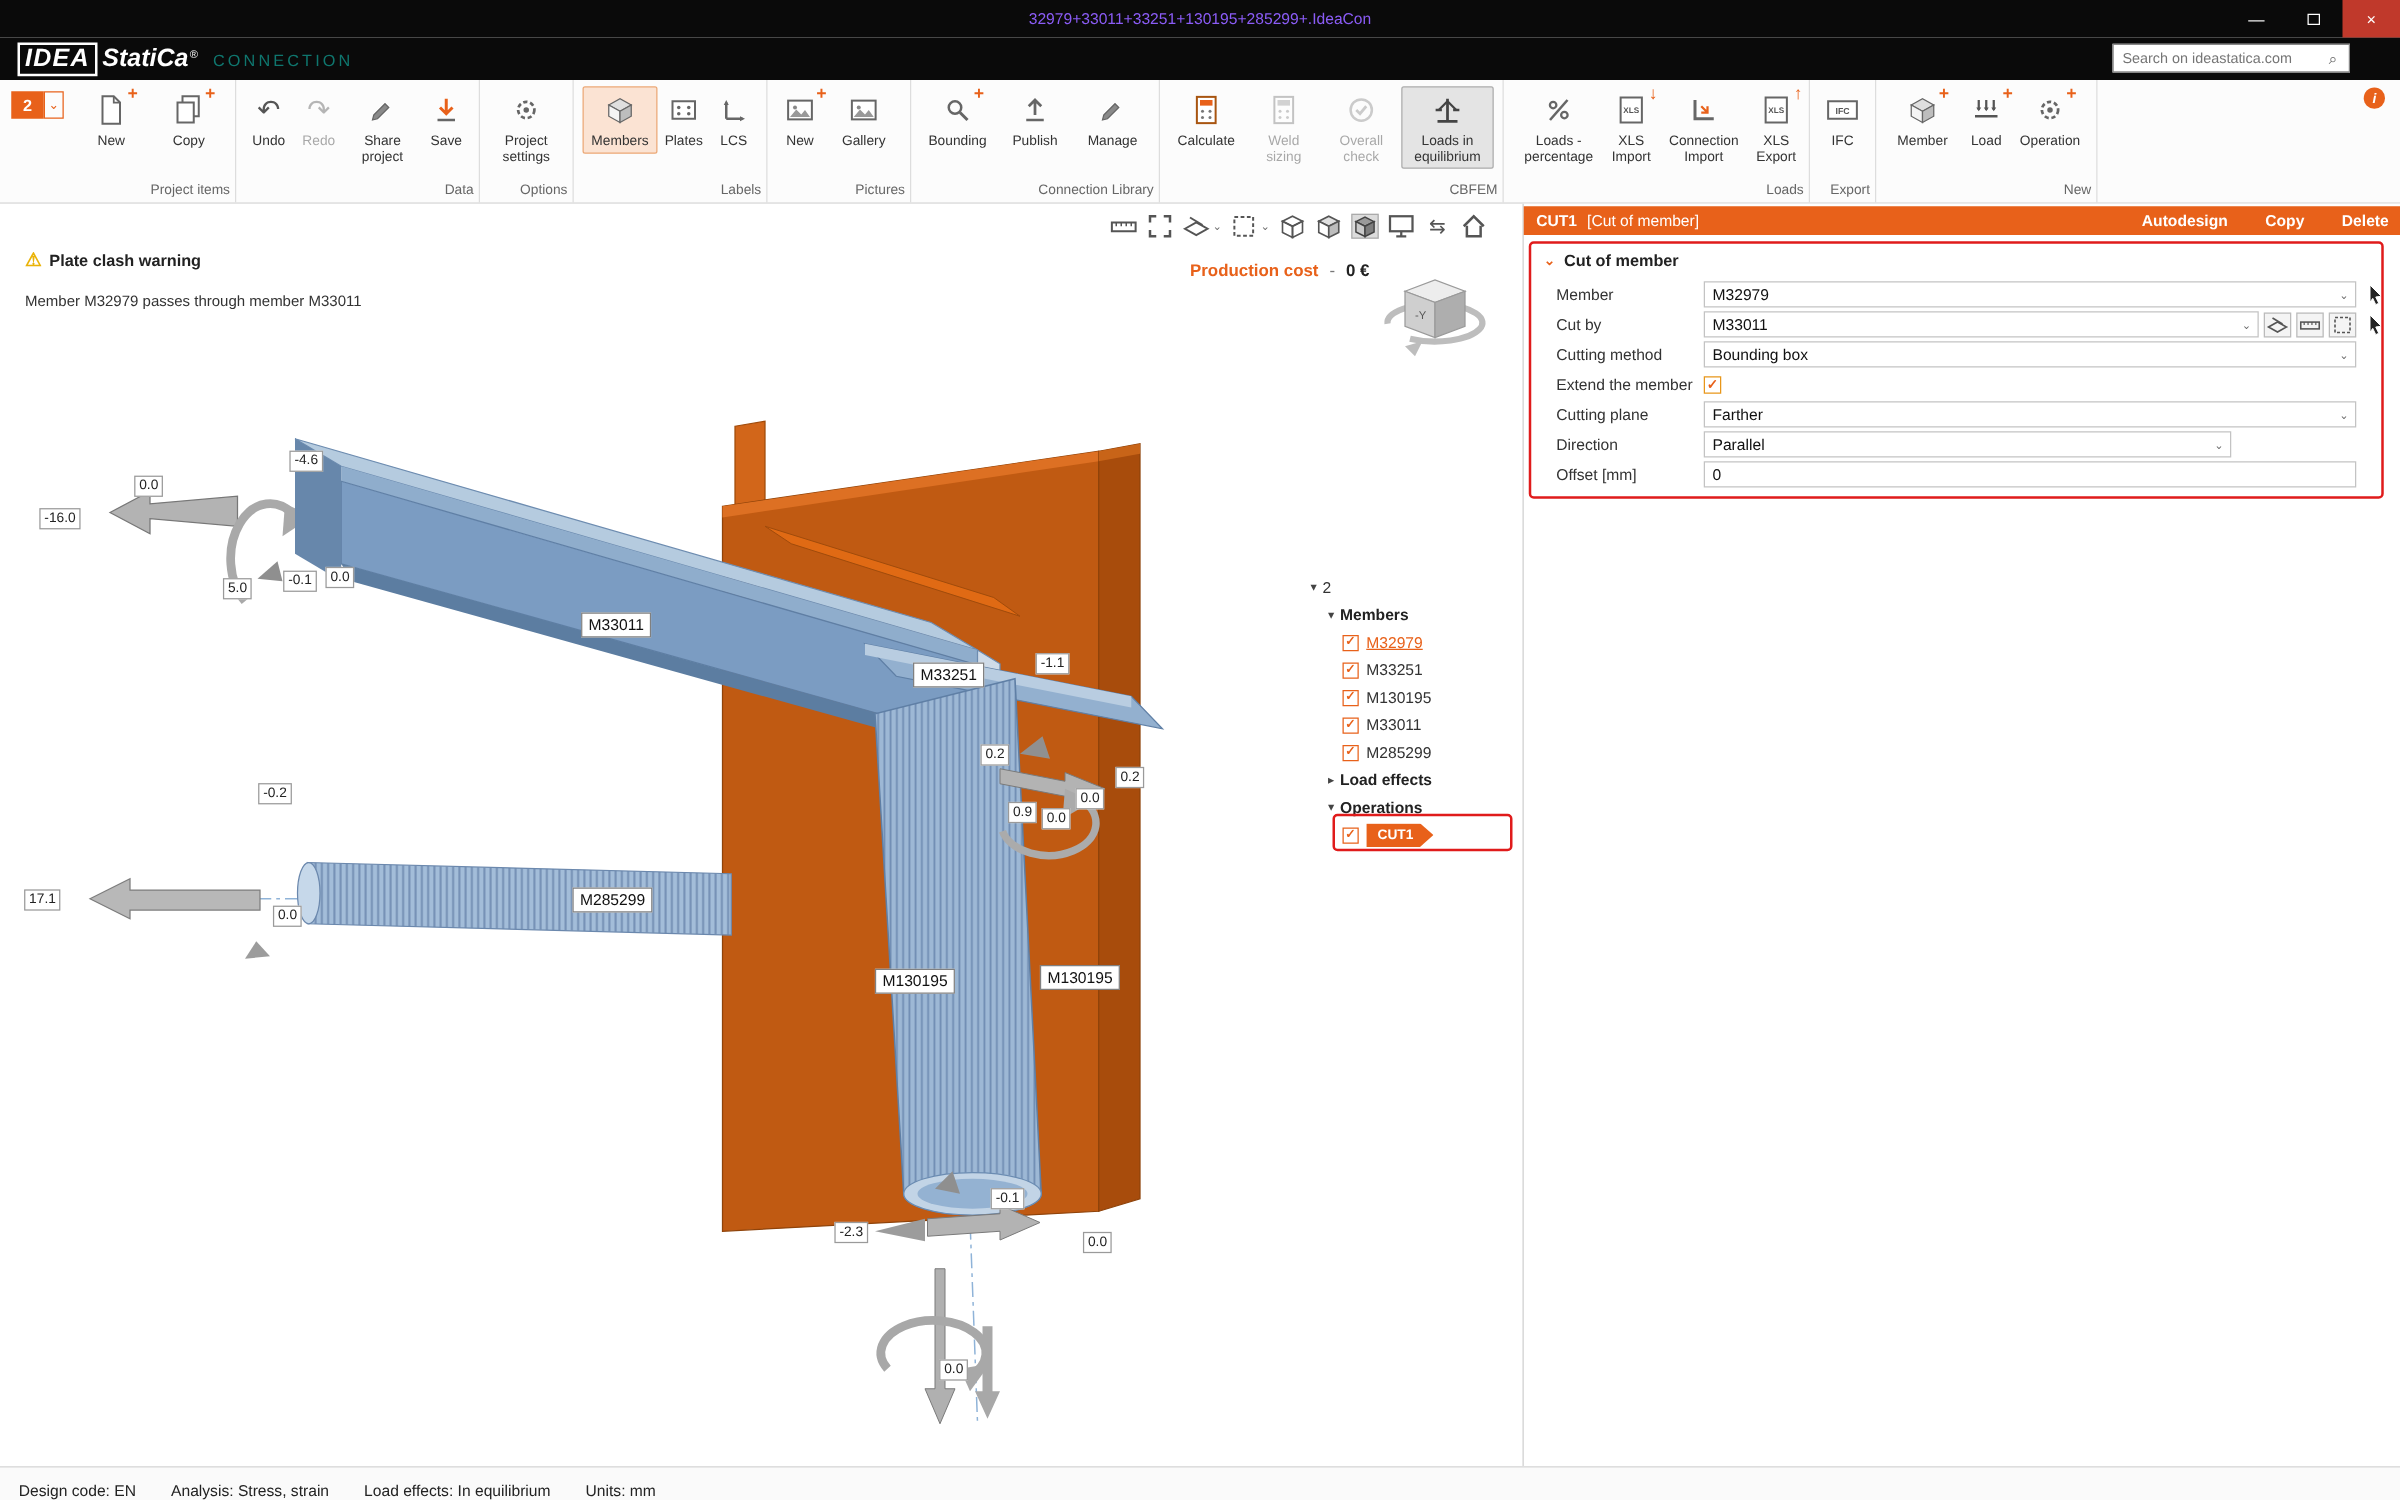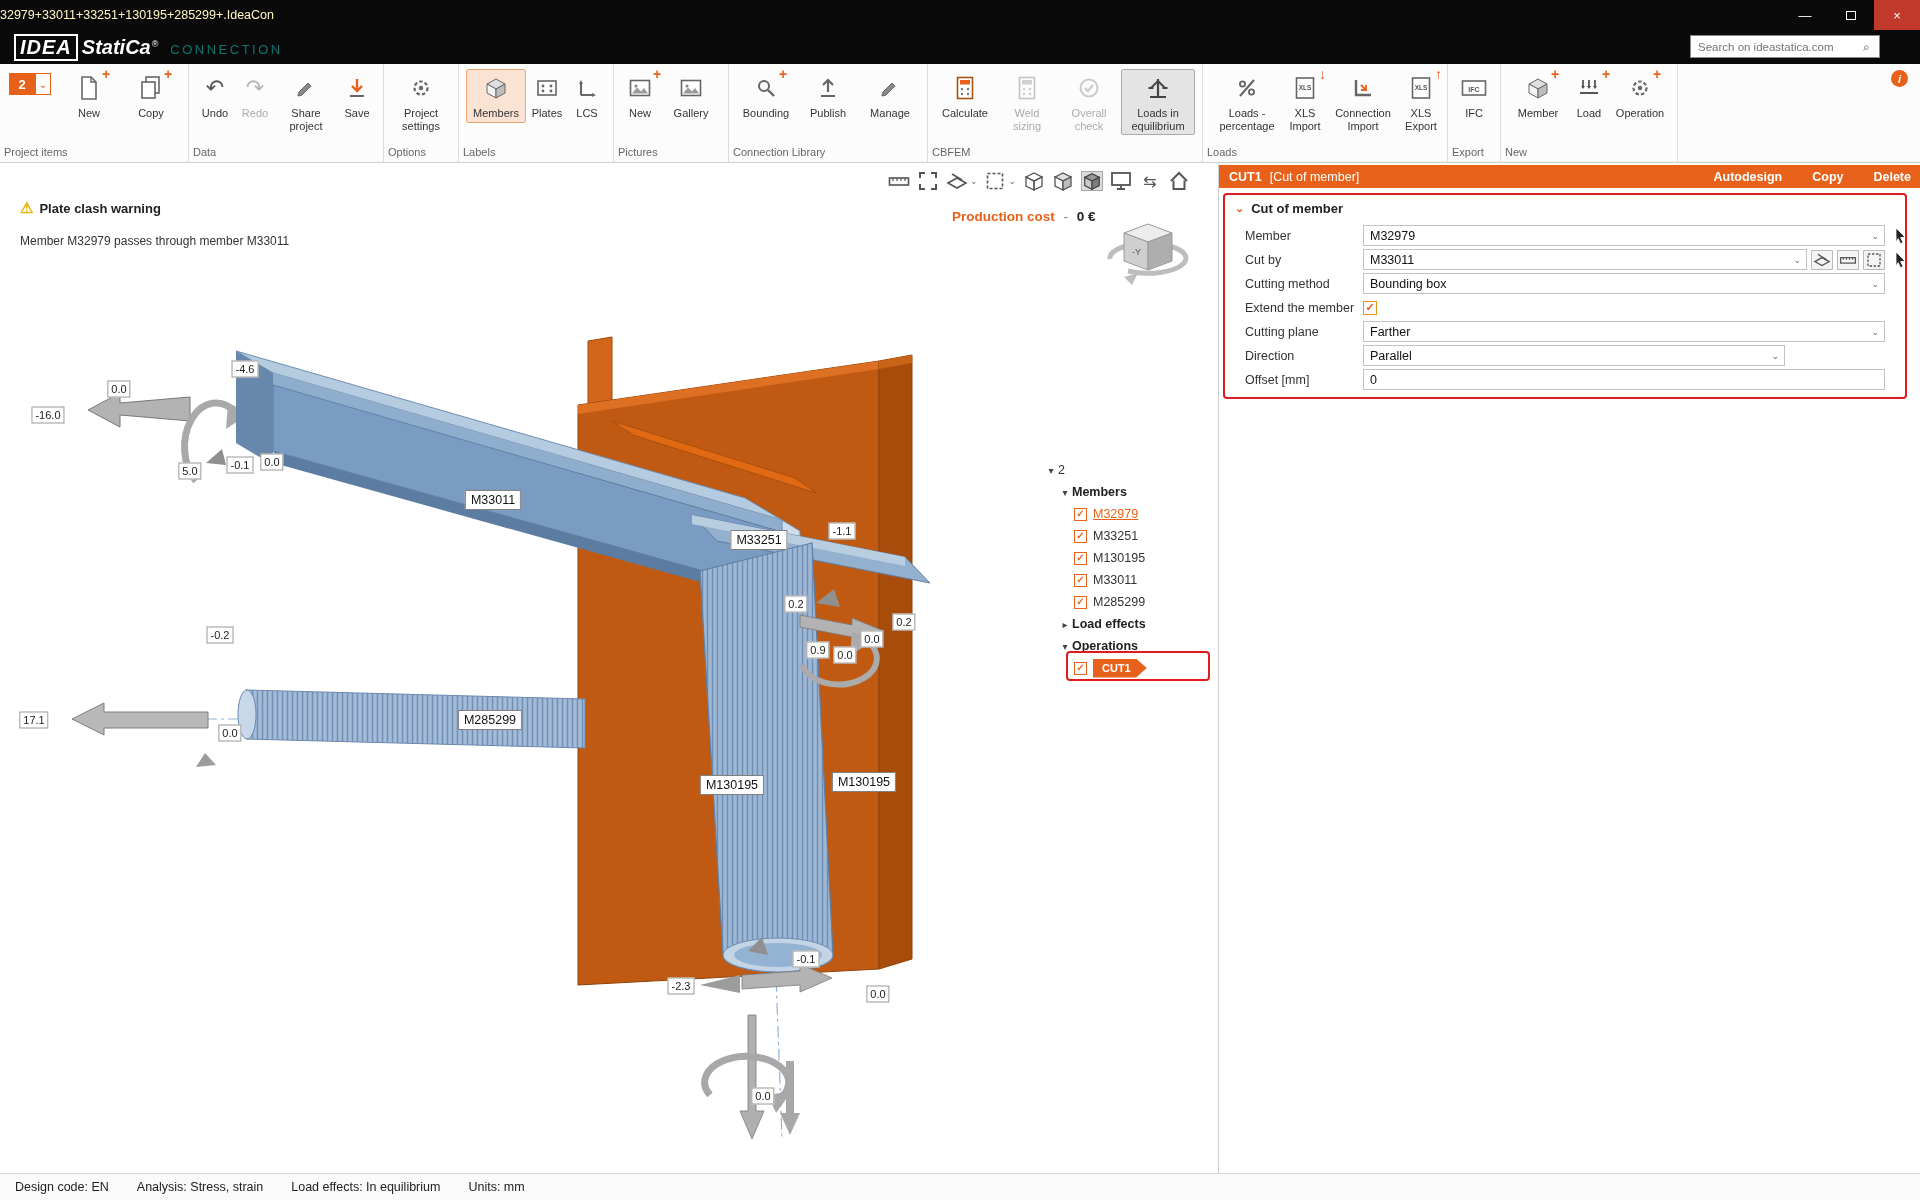--- a/index.html
+++ b/index.html
@@ -1,19 +1,19 @@
 <!DOCTYPE html>
 <html><head>
 <meta charset="utf-8">
 <style>
 *{margin:0;padding:0;box-sizing:border-box;font-family:"Liberation Sans",sans-serif}
 html,body{width:1920px;height:1200px;background:#fff;overflow:hidden;position:relative}
 
 .titlebar{position:absolute;left:0;top:0;width:1920px;height:30px;background:#0a0a0a;display:flex;align-items:center;color:#fff}
-.t-title{position:absolute;left:0;right:0;text-align:left;font-size:12.5px;color:#fef9c3}
+.t-title{position:absolute;left:0;right:0;text-align:center;font-size:12.5px;color:#8b5cf6}
 .win-controls{position:absolute;right:0;top:0;height:30px;display:flex;z-index:5}
 .wc{width:46px;height:30px;display:flex;align-items:center;justify-content:center;color:#fff;font-size:13px}
 .wc.close{background:#c0392b}
 .wc-max{width:10px;height:9px;border:1.4px solid #fff;display:inline-block}
 
 .menubar{position:absolute;left:0;top:30px;width:1920px;height:34px;background:#0a0a0a;display:flex;align-items:center}
 .logo{display:flex;align-items:baseline;margin-left:14px;color:#fff;white-space:nowrap}
 .lg1{font-weight:bold;font-style:italic;font-size:20px;letter-spacing:1px;border:2px solid #fff;padding:0 4px;margin-right:4px}
 .lg2{font-weight:bold;font-style:italic;font-size:20px}
 .lgr{font-size:9px;margin-left:1px;position:relative;top:-7px}
@@ -21,21 +21,21 @@
 .tabs{display:flex;margin-left:96px;height:34px}
 .tab{padding:0 17px;line-height:34px;font-size:13px;letter-spacing:.5px;color:#dcdcdc;cursor:default}
 .tab.active{color:#fff;background:#161616;box-shadow:inset 0 -4px 0 #f26a1e;font-weight:bold}
 .searchwrap{position:absolute;right:40px;top:5px;width:190px;height:23px;background:#fff;border:1px solid #888;display:flex;align-items:center}
 .searchwrap input{flex:1;border:0;outline:none;font-size:11.5px;color:#555;padding:0 4px 0 7px;background:transparent}
 .mag{width:16px;color:#666;font-size:12px}
 
 .ribbon{position:absolute;left:0;top:64px;width:1920px;height:99px;background:#fcfcfc;border-bottom:1px solid #cfcfcf;display:flex}
 .rgroup{display:flex;flex-direction:column;border-right:1px solid #ddd}
 .rbtns{flex:1;display:flex;align-items:flex-start;padding:5px 7px 0;gap:2px}
-.rgl{text-align:left;font-size:11px;color:#666;padding:1px 4px 4px;white-space:nowrap}
+.rgl{text-align:right;font-size:11px;color:#666;padding:1px 4px 4px;white-space:nowrap}
 .rbtn{position:relative;width:60px;padding:3px 1px 2px;display:flex;flex-direction:column;align-items:center;gap:4px;border:1px solid transparent;border-radius:2px}
 .rbtn.sm{width:38px}
 .rbtn.lg{width:74px}
 .rbtn.sel-o{background:#fbe3d3;border-color:#eba876}
 .rbtn.sel-g{background:#e4e4e4;border-color:#ababab}
 .rbtn.disabled{opacity:.42}
 .ricon{position:relative;height:30px;min-width:26px;display:flex;align-items:center;justify-content:center;font-size:22px;color:#555}
 .rlabel{font-size:11px;line-height:12.5px;color:#333;text-align:center}
 .plus{position:absolute;top:-6px;right:-8px;color:#e8611a;font-weight:bold;font-size:14px;line-height:14px}
 .rsel{display:flex;align-items:center;margin:4px 6px 0 2px;height:22px}
@@ -82,21 +82,21 @@
 .pchevron{color:#e8611a;font-size:11px;margin-right:7px}
 .prow{position:absolute;left:26px;height:21px;display:flex;align-items:center;font-size:12.5px;color:#222}
 .plabel{width:118px;color:#333}
 .pselect{height:21px;border:1px solid #c3c3c3;background:#fff;display:flex;align-items:center;padding:0 6px;font-size:12.5px;color:#111;position:relative}
 .pselect .pchev{position:absolute;right:5px;color:#666;font-size:9px}
 .pinput{height:21px;width:522px;border:1px solid #c3c3c3;font-size:12.5px;color:#111;padding:0 6px;outline:none}
 .pcheck{width:14px;height:14px;border:1.5px solid #e8961a;display:flex;align-items:center;justify-content:center;color:#e8611a;font-size:11px;font-weight:bold}
 .pic{width:22px;height:20px;border:1px solid #bbb;background:#f4f4f4;display:flex;align-items:center;justify-content:center;margin-left:4px;color:#555}
 .cursorwrap{margin-left:8px;display:flex;align-items:center}
 
-.statusbar{position:absolute;left:0;top:1173px;width:1920px;height:27px;background:#fafafa;border-top:1px solid #d5d5d5;display:flex;align-items:center;font-size:12.5px;color:#222}
+.statusbar{position:absolute;left:0;top:1173px;width:1920px;height:27px;background:#fafafa;border-top:1px solid #d5d5d5;display:flex;align-items:flex-end;font-size:12.5px;color:#222}
 .sbi{margin-left:28px;white-space:nowrap}
 .sbi:first-child{margin-left:15px}
 .hidden-defs{position:absolute;width:0;height:0;overflow:hidden}
 svg.ic{display:block}
 </style>
 </head>
 <body>
 
 <svg class="hidden-defs" aria-hidden="true">
 <defs>

